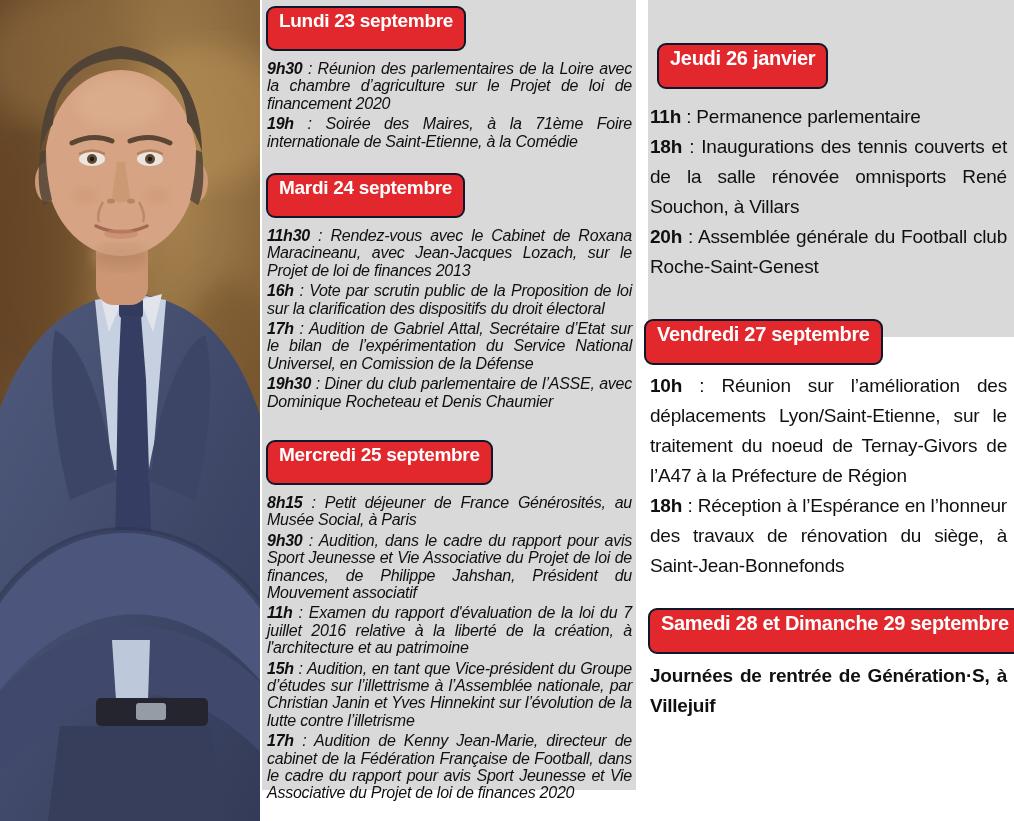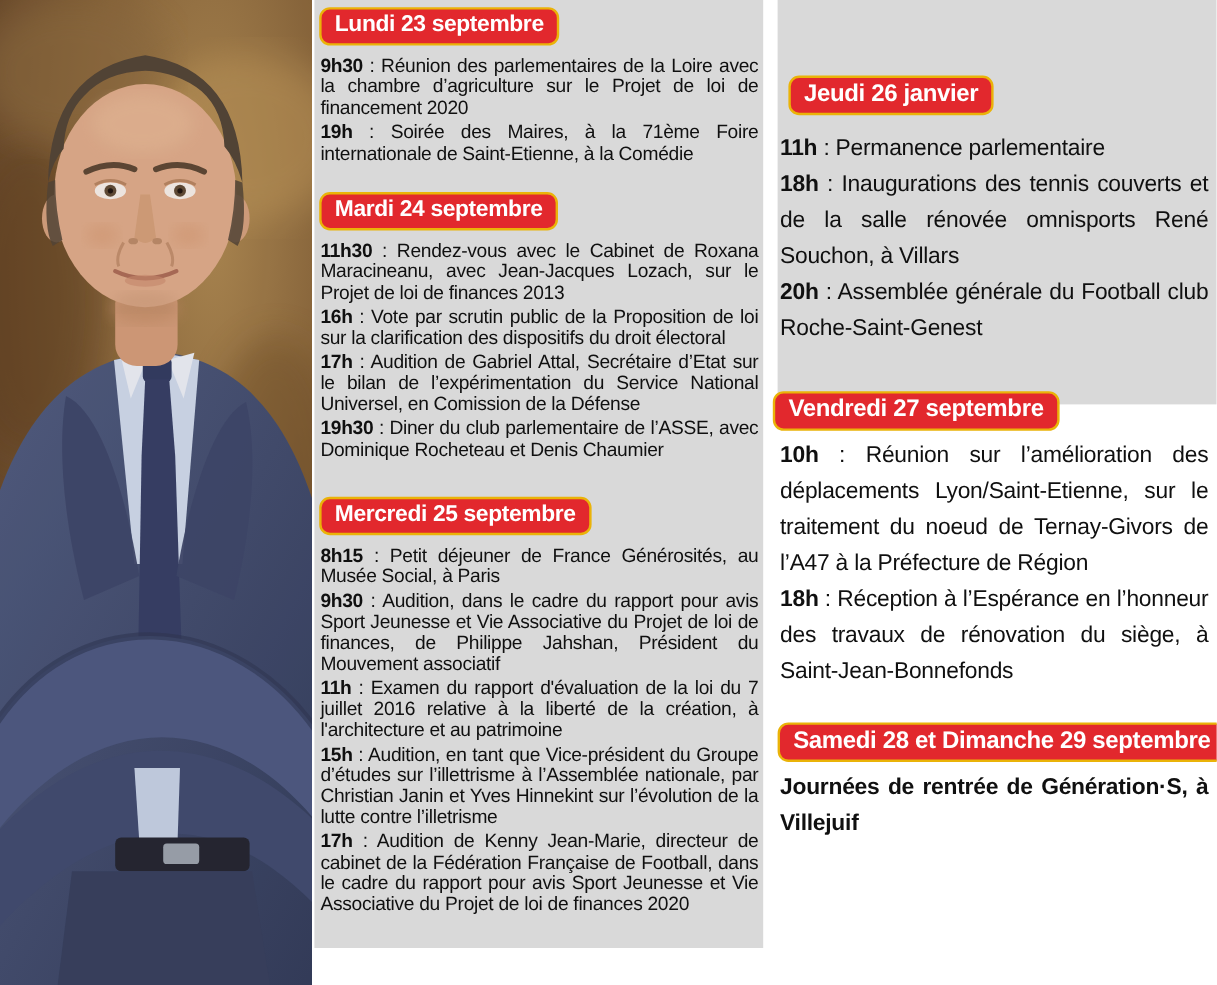--- a/index.html
+++ b/index.html
@@ -10,34 +10,34 @@
   .photo{position:absolute;left:0;top:0;width:260px;height:821px;}
   .mid-bg{position:absolute;left:262px;top:0;width:374px;height:790px;background:#d9d9d9;}
   .right-bg{position:absolute;left:648px;top:0;width:366px;height:337px;background:#d9d9d9;}
 
   
   .col{position:absolute;top:0;color:#101010;}
   .col.mid{left:267px;width:365px;}
   .col.right{left:650px;width:357px;}
 
   
-  .banner{display:inline-block;background:#e2282d;border:2px solid #eab308;color:#ffffff;
-          font-weight:bold;line-height:1.05;padding:3px 11px 5px;border-radius:9px;
+  .banner{display:inline-block;background:#e2282d;border:2px solid #0f172a;color:#ffffff;
+          font-weight:bold;line-height:1.05;padding:3px 11px 18px;border-radius:9px;
           letter-spacing:-0.3px;white-space:nowrap;}
   .mid .banner{font-size:19px;margin:6px 0 9px -1px;}
   .banner.mardi{margin-top:20px;}
   .banner.mercredi{margin-top:27px;}
   .right .banner{font-size:20px;}
-  .banner.jeudi{margin:63px 0 13px 7px;}
+  .banner.jeudi{margin:43px 0 13px 7px;}
   .banner.vendredi{margin:37px 16px 6px -6px;}
   .banner.samedi{margin:27px 0 7px -2px;}
 
   
   .mid p.entry{margin:0 0 3px;font-size:16px;line-height:17.4px;text-align:justify;
-               letter-spacing:-0.25px;}
+               letter-spacing:-0.25px;font-style:italic;}
   .right p.entry{margin:0;font-size:19px;line-height:30px;text-align:justify;
                  letter-spacing:-0.2px;}
   p.entry b{font-weight:bold;}
   p.entry .sep{white-space:pre;}
   .right p.note{font-weight:bold;}
 </style>
 </head>
 <body>
 
 <div class="canvas">

